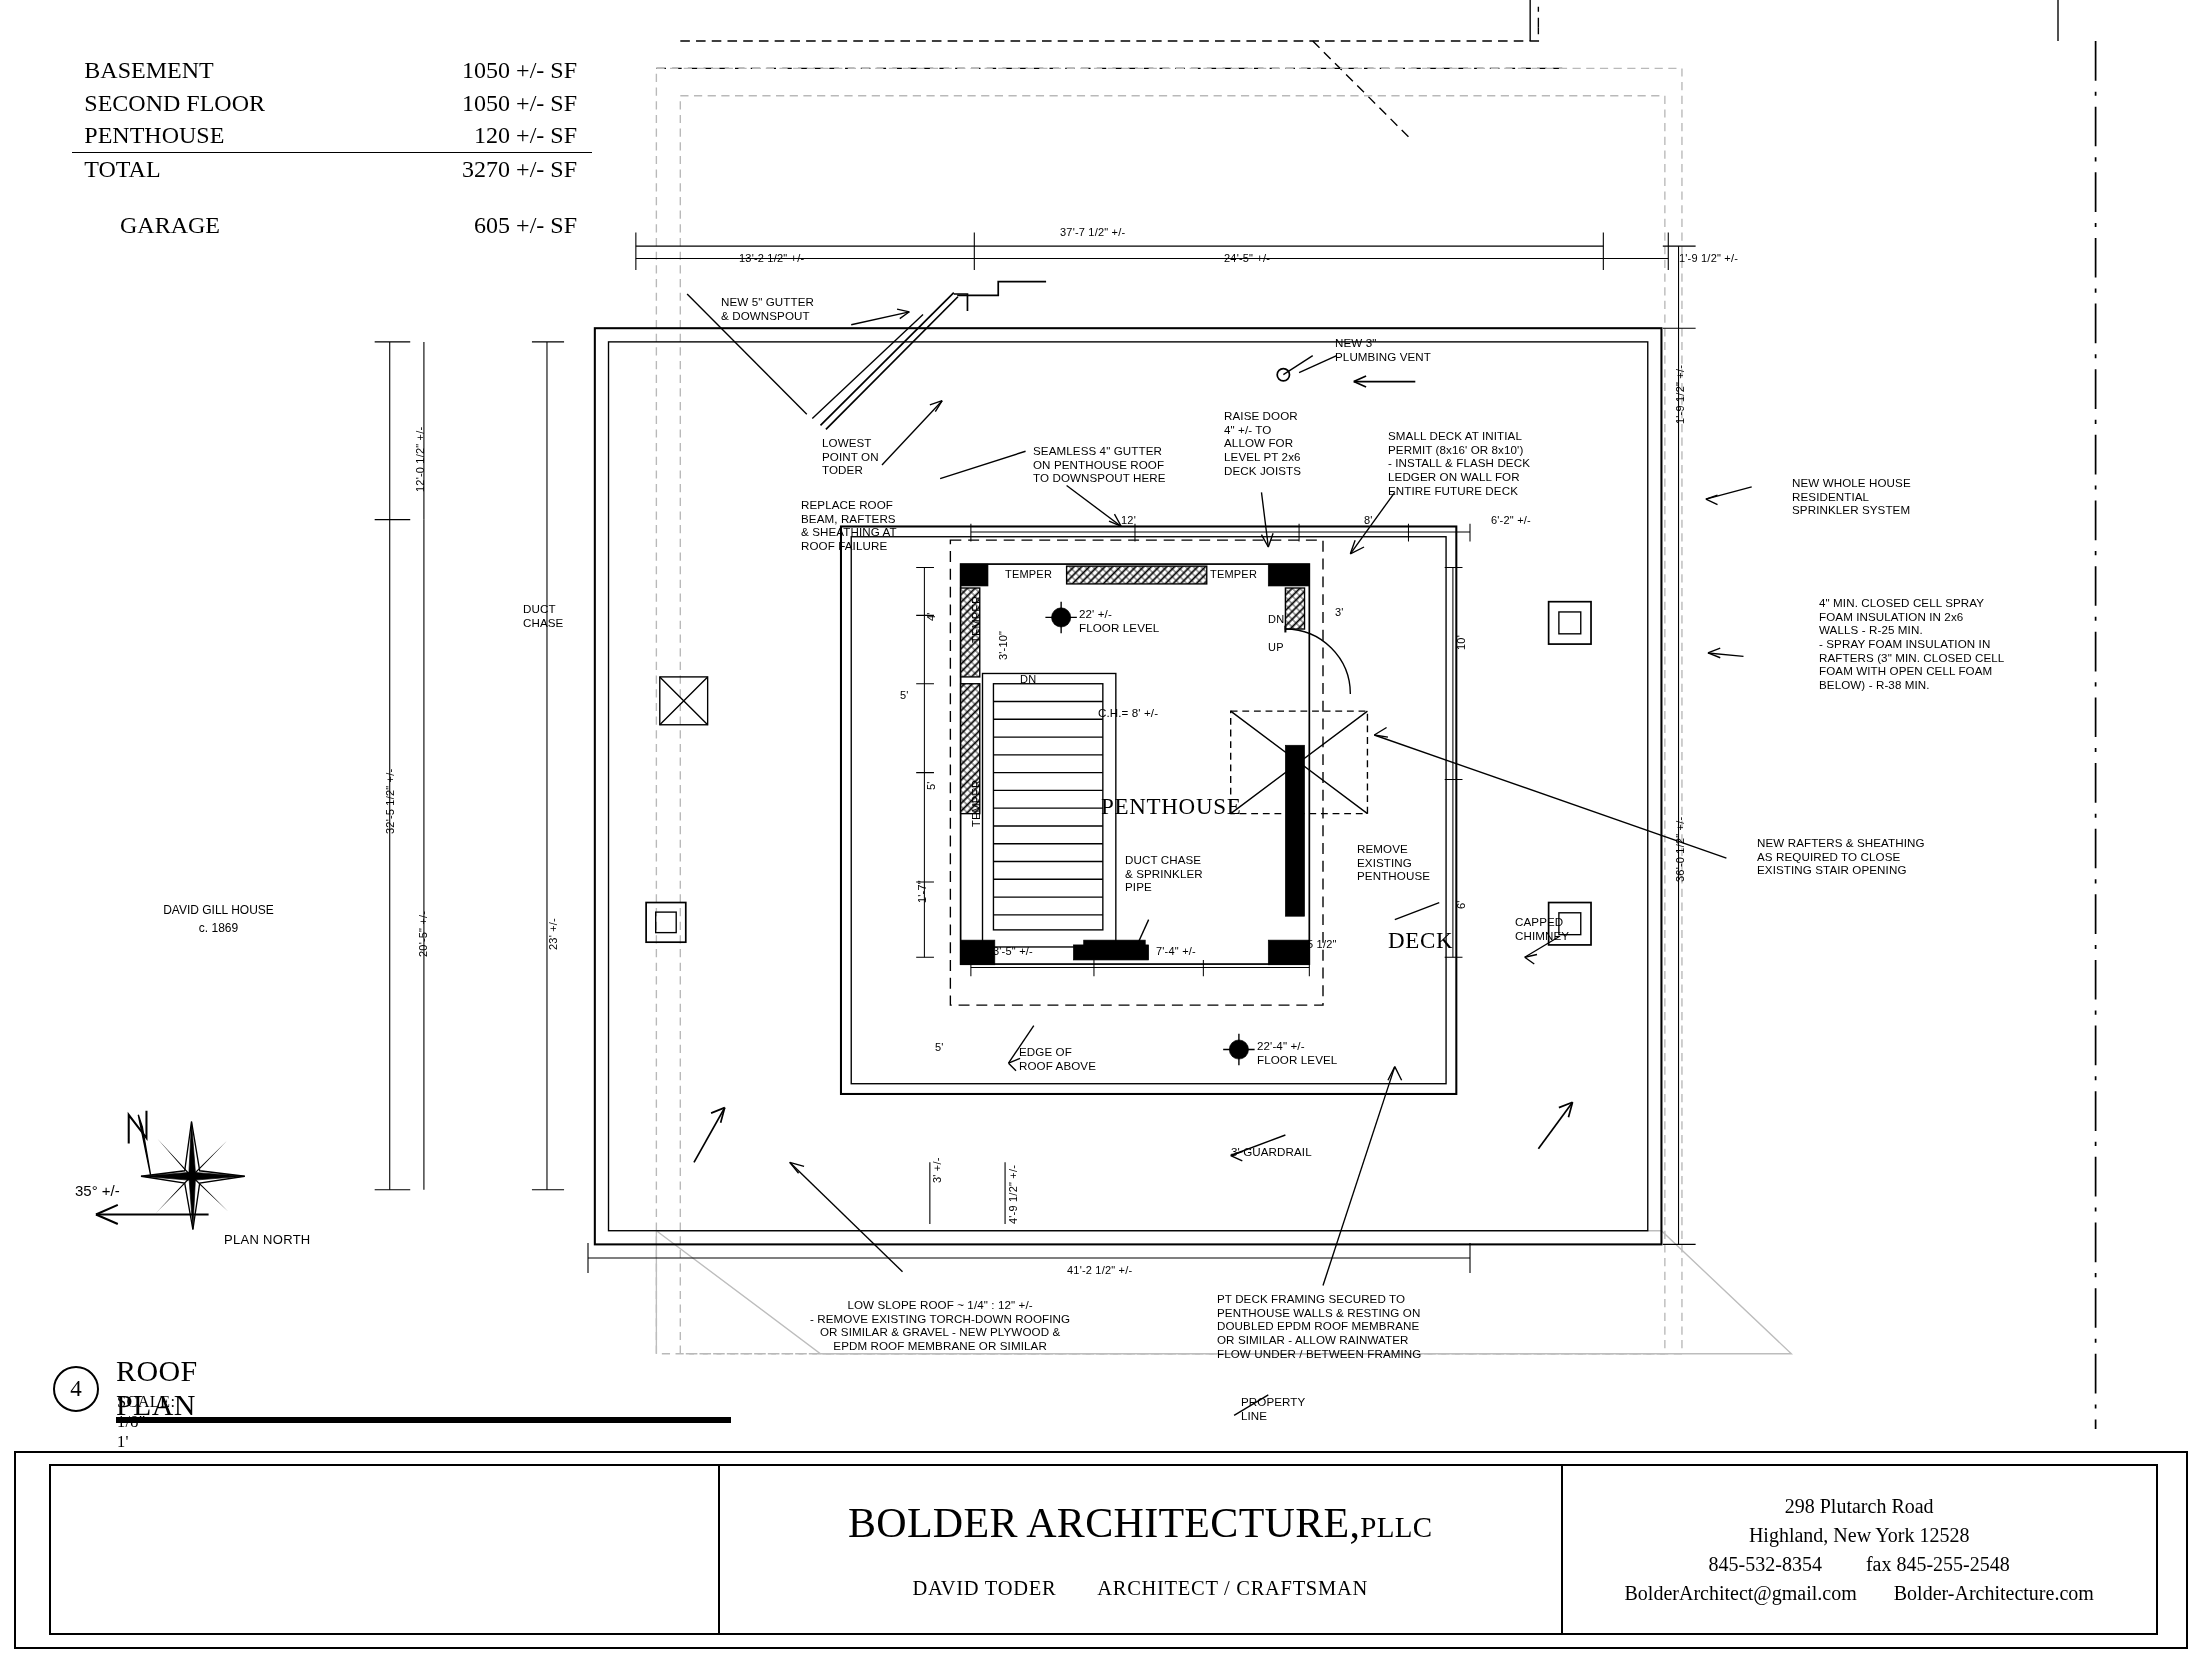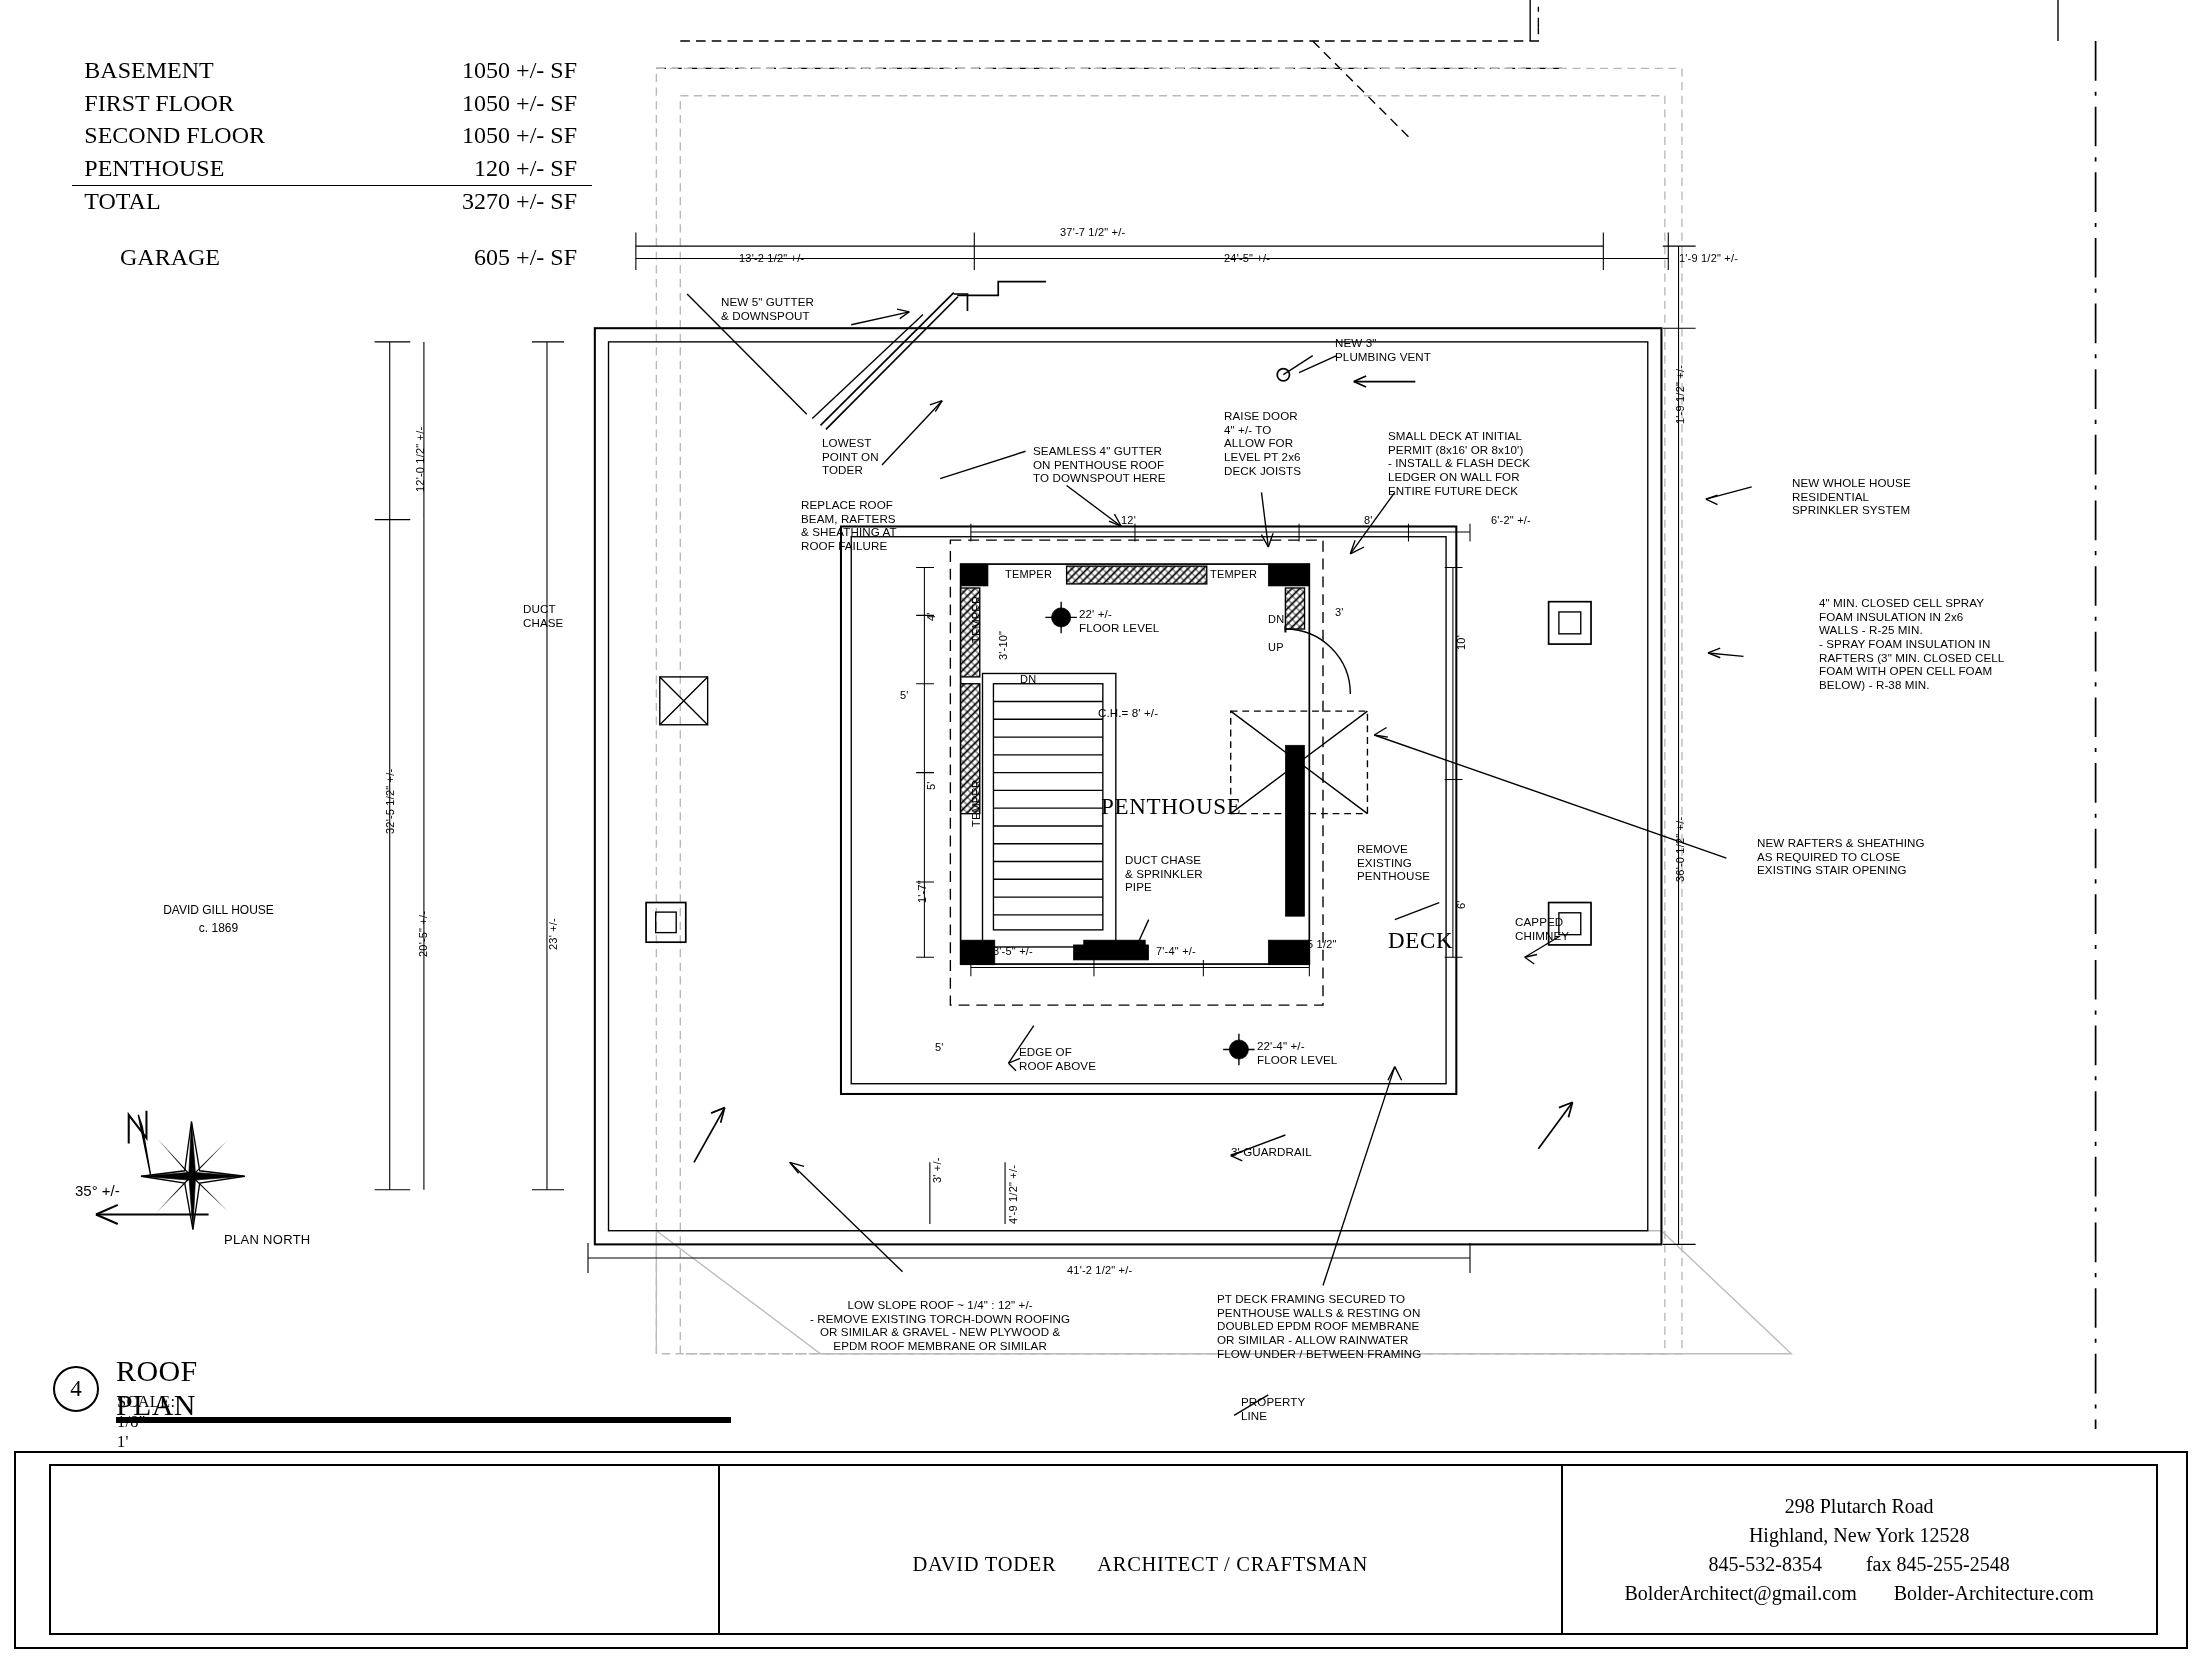--- a/index.html
+++ b/index.html
@@ -123,24 +123,20 @@
 </head>
 <body>
 
 <div class="sheet">
 
   <div id="area-schedule">
     <table>
       <tbody>
           <tr>
         <td class="lbl">BASEMENT</td>
-        <td class="val">1050 +/- SF</td>
-      </tr>
-      <tr>
-        <td class="lbl">FIRST FLOOR</td>
         <td class="val">1050 +/- SF</td>
       </tr>
       <tr>
         <td class="lbl">SECOND FLOOR</td>
         <td class="val">1050 +/- SF</td>
       </tr>
       <tr class="penthouse">
         <td class="lbl">PENTHOUSE</td>
         <td class="val">120 +/- SF</td>
       </tr>
@@ -499,20 +495,23 @@
     <div id="dwg-rule"></div>
   </div>
 
   <div id="title-block">
     <div class="inner">
       <div class="tb-div" style="left:667px;"></div>
       <div class="tb-div" style="left:1510px;"></div>
 
 
       <div id="tb-mid">
+        <div class="firm">
+          <span>BOLDER ARCHITECTURE,</span><span class="small">PLLC</span>
+        </div>
         <div class="sub">
           <span>DAVID TODER</span><span class="sp"></span><span>ARCHITECT  /  CRAFTSMAN</span>
         </div>
       </div>
 
       <div id="tb-right">
         <div>298 Plutarch Road</div>
         <div>Highland, New York 12528</div>
         <div>
           <span>845-532-8354</span>

